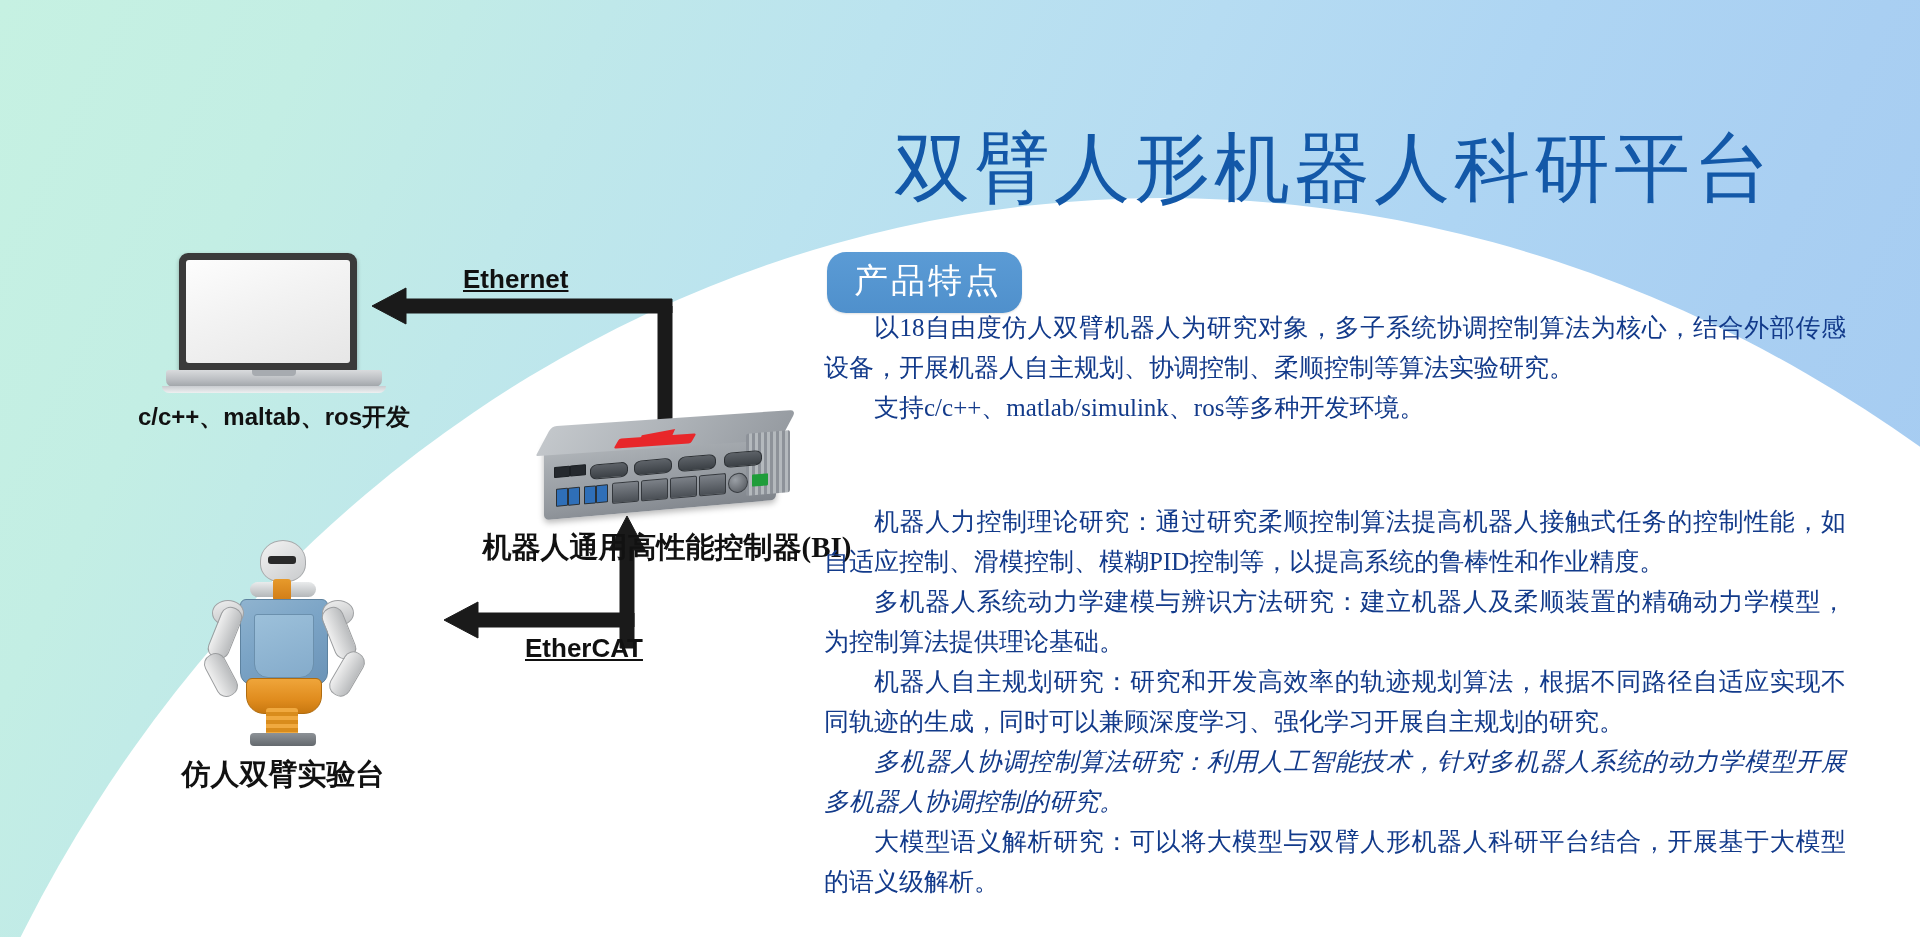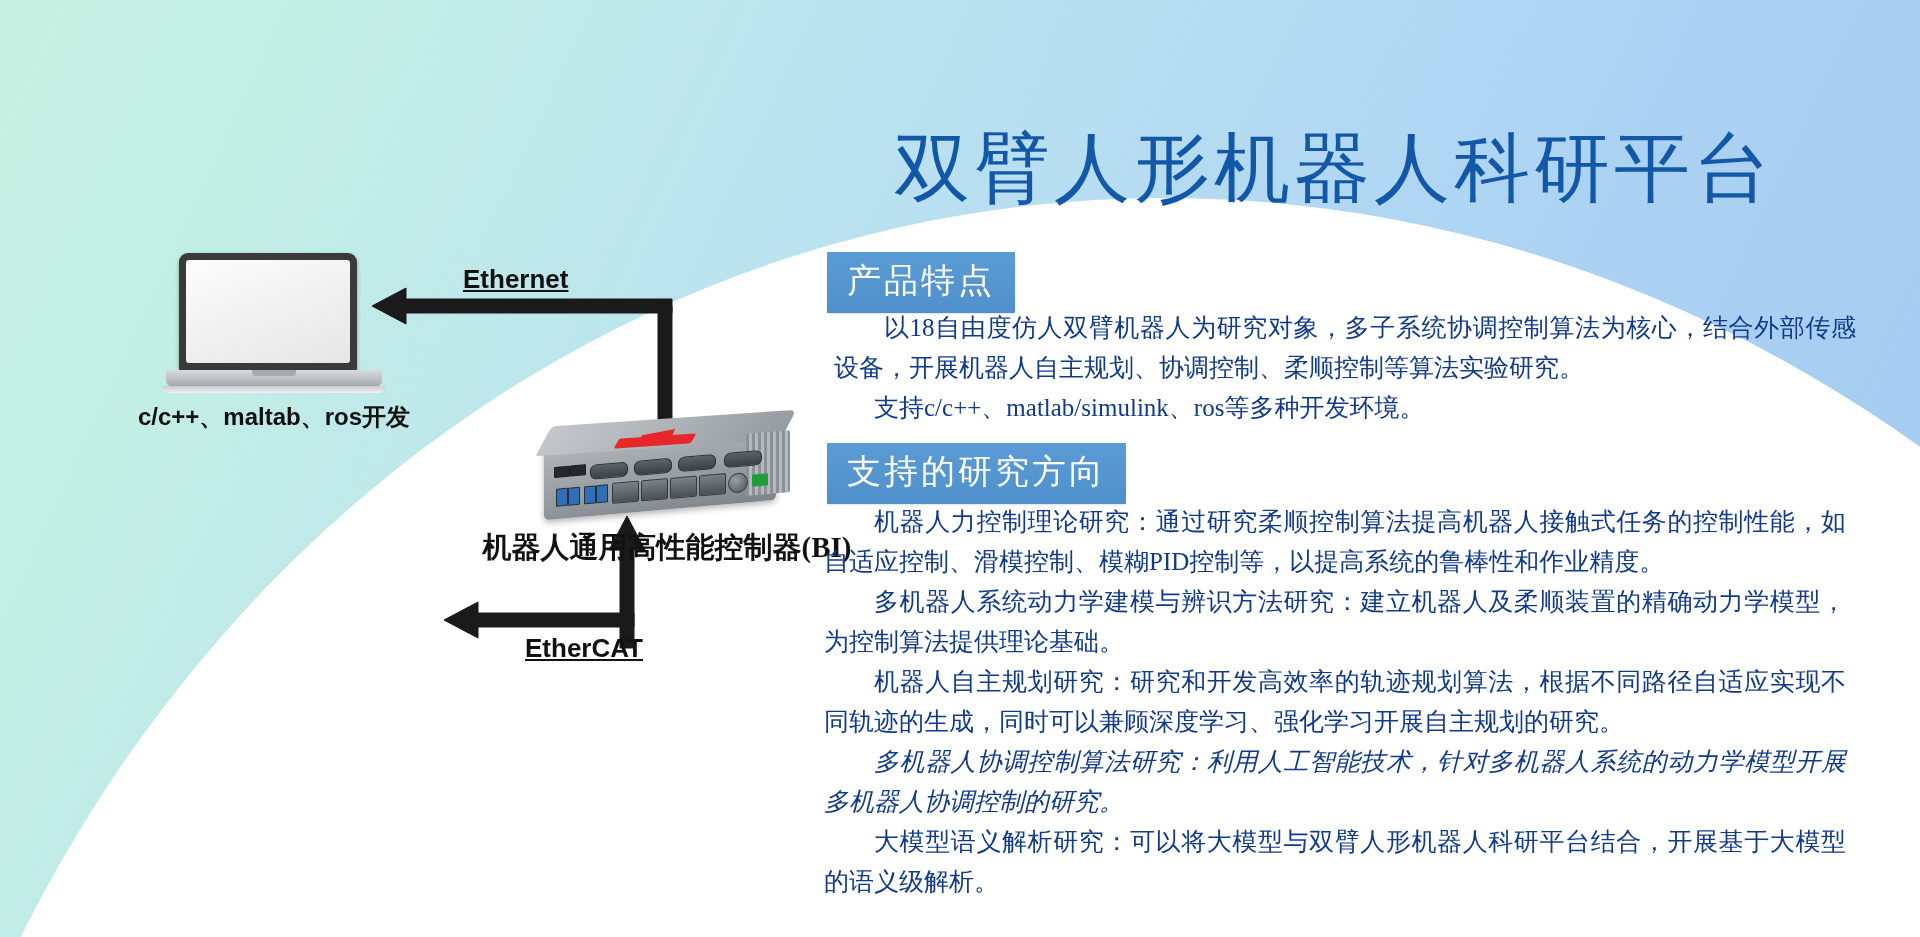--- a/index.html
+++ b/index.html
@@ -154,34 +154,34 @@
   
   .content{position:absolute;left:800px;top:0;width:1084px;height:937px;}
   .title{
     position:absolute;left:6px;top:118px;width:1056px;text-align:center;
     font-family:"Liberation Serif",serif;font-size:76px;color:#1358a8;
     letter-spacing:4px;white-space:nowrap;
   }
   .badge{
     position:absolute;display:inline-block;
     background:linear-gradient(180deg,#5b9bd5 0%,#4f90cc 100%);
-    color:#ffffff;border-radius:1px;
+    color:#ffffff;border-radius:19px;
     font-family:"Liberation Serif",serif;font-size:34px;letter-spacing:3px;
-    padding:6px 20px 9px 20px;
+    padding:6px 20px 9px 27px;
     box-shadow:0 1px 2px rgba(0,0,0,.12);
     white-space:nowrap;
   }
   .badge-features{left:27px;top:252px;}
   .badge-directions{left:27px;top:443px;}
   .para{
     position:absolute;width:1022px;color:#123a8a;
     font-family:"Liberation Serif",serif;font-size:25px;line-height:40px;
     text-align:justify;text-indent:2em;
   }
-  .p-f1{left:24px;top:308px;margin-left:10px;}
+  .p-f1{left:24px;top:308px;}
   .p-f2{left:24px;top:388px;}
   .p-d1{left:24px;top:502px;}
   .p-d2{left:24px;top:582px;}
   .p-d3{left:24px;top:662px;}
   .p-d4{left:24px;top:742px;font-style:italic;}
   .p-d5{left:24px;top:822px;}
 </style>
 </head>
 <body>
 
@@ -238,35 +238,52 @@
         <div class="rj45" style="left:60px;"></div>
         <div class="rj45" style="left:89px;"></div>
         <div class="rj45" style="left:118px;"></div>
         <div class="rj45" style="left:147px;"></div>
         <div class="pwr"></div>
         <div class="greenled"></div>
       </div>
       <div class="ctl-label">机器人通用高性能控制器(BI)</div>
     </div>
 
+    <div class="robot">
+      <div class="r-head"></div>
+      <div class="r-visor"></div>
+      <div class="r-necka"></div>
+      <div class="r-neck"></div>
+      <div class="r-torso"></div>
+      <div class="r-plate"></div>
+      <div class="r-shoulderL"></div>
+      <div class="r-shoulderR"></div>
+      <div class="r-arm r-armL1"></div>
+      <div class="r-arm r-armL2"></div>
+      <div class="r-arm r-armR1"></div>
+      <div class="r-arm r-armR2"></div>
+      <div class="r-hip"></div>
+      <div class="r-post"></div>
+      <div class="r-foot"></div>
+      <div class="r-label">仿人双臂实验台</div>
+    </div>
 
     <div class="net-label lbl-ethernet">Ethernet</div>
     <div class="net-label lbl-ethercat">EtherCAT</div>
   </div>
 
   <div class="content">
 
     <div class="title">双臂人形机器人科研平台</div>
 
     <div class="badge badge-features">产品特点</div>
 
     <div class="para p-f1">以18自由度仿人双臂机器人为研究对象，多子系统协调控制算法为核心，结合外部传感设备，开展机器人自主规划、协调控制、柔顺控制等算法实验研究。</div>
     <div class="para p-f2">支持c/c++、matlab/simulink、ros等多种开发环境。</div>
 
-    <div class="badge badge-directions">支持的研究方向</div>
 
     <div class="para p-d2">多机器人系统动力学建模与辨识方法研究：建立机器人及柔顺装置的精确动力学模型，为控制算法提供理论基础。</div>
     <div class="para p-d1">机器人力控制理论研究：通过研究柔顺控制算法提高机器人接触式任务的控制性能，如自适应控制、滑模控制、模糊PID控制等，以提高系统的鲁棒性和作业精度。</div>
     <div class="para p-d3">机器人自主规划研究：研究和开发高效率的轨迹规划算法，根据不同路径自适应实现不同轨迹的生成，同时可以兼顾深度学习、强化学习开展自主规划的研究。</div>
     <div class="para p-d4">多机器人协调控制算法研究：利用人工智能技术，针对多机器人系统的动力学模型开展多机器人协调控制的研究。</div>
     <div class="para p-d5">大模型语义解析研究：可以将大模型与双臂人形机器人科研平台结合，开展基于大模型的语义级解析。</div>
   </div>
 
 </div>
 

